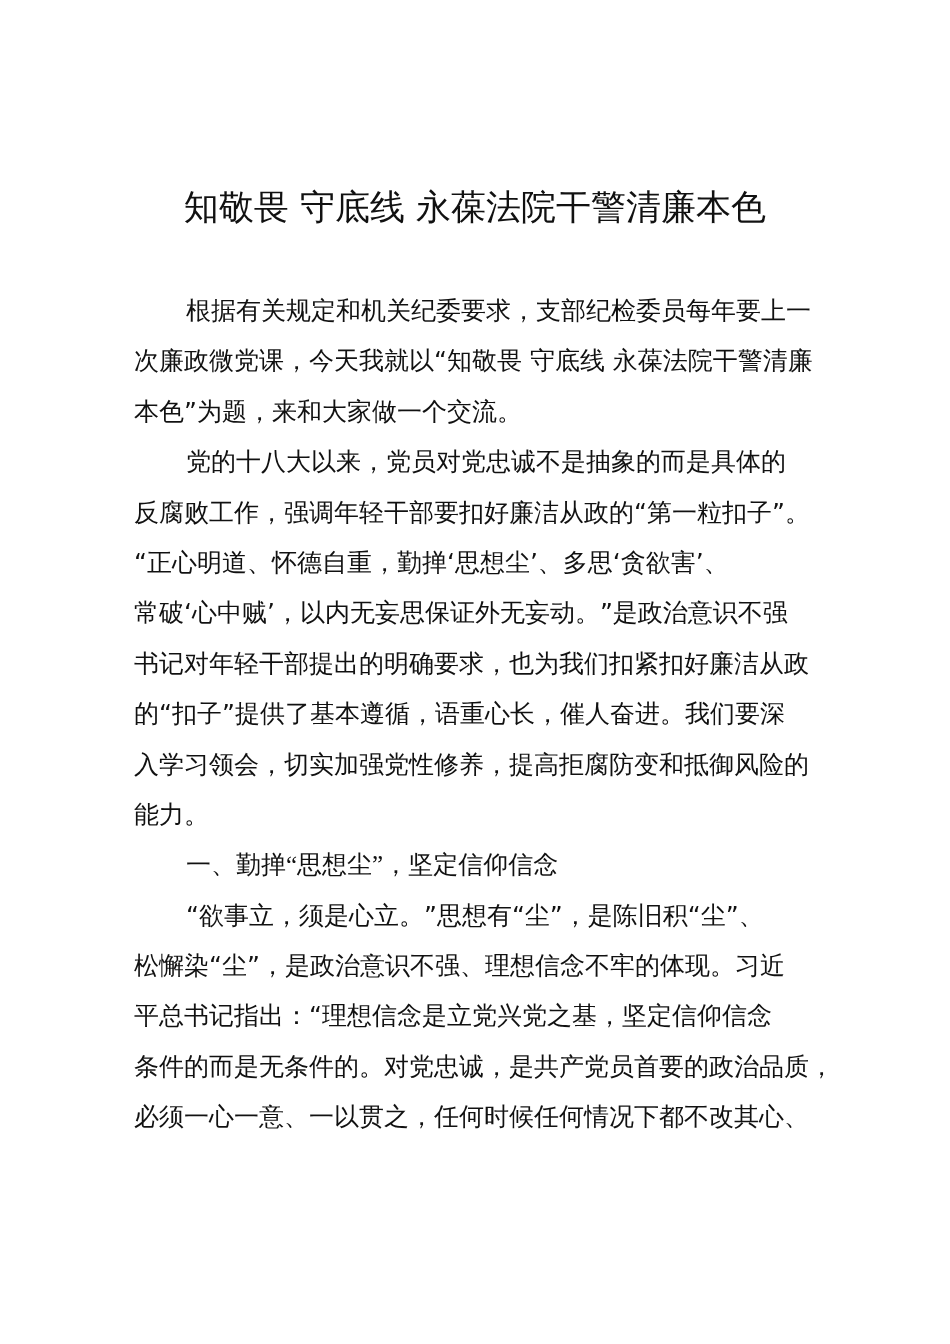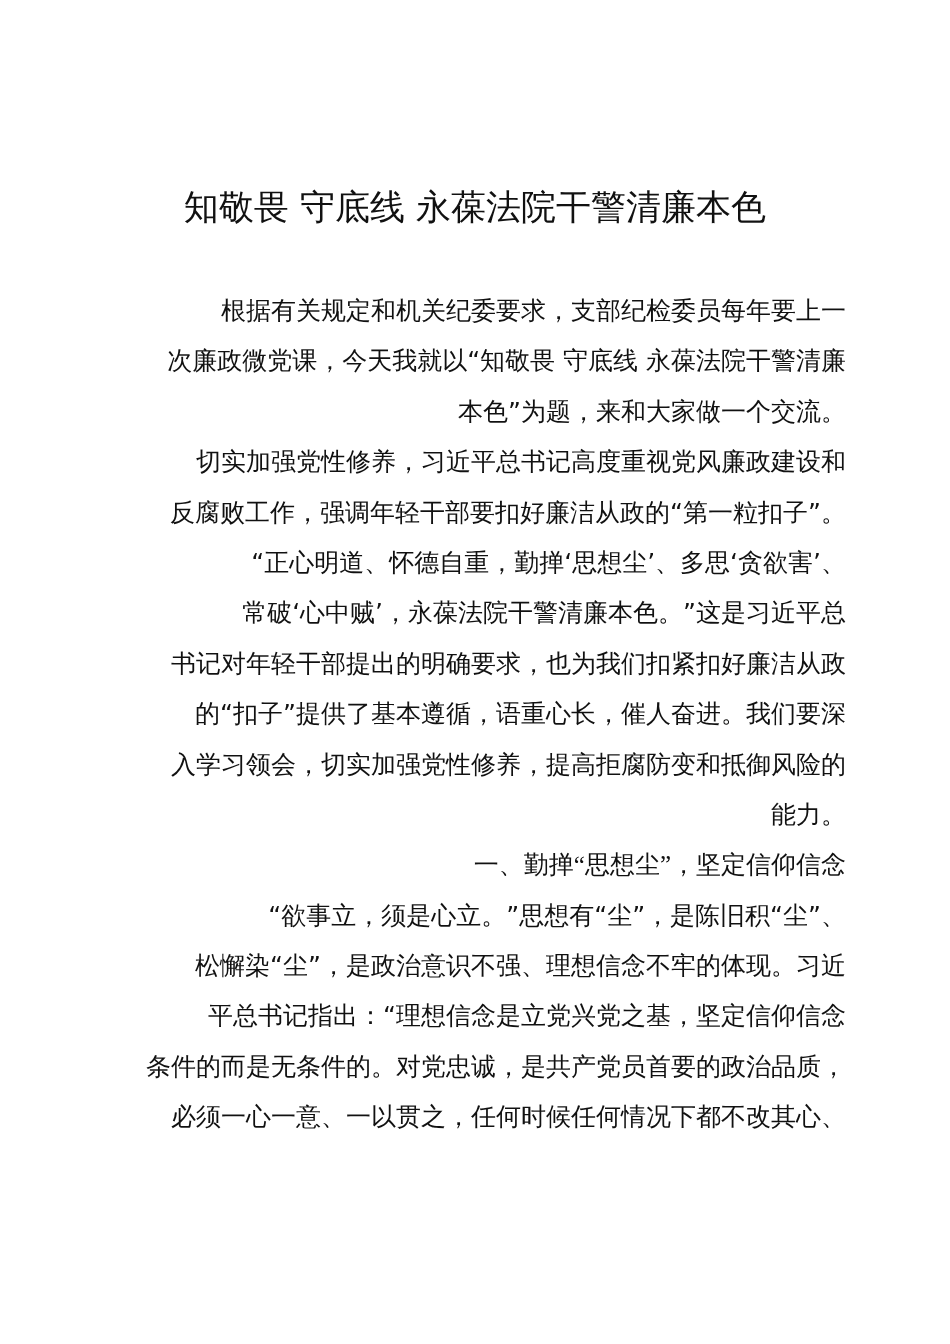--- a/index.html
+++ b/index.html
@@ -30,24 +30,23 @@
       width: 950px;
       text-align: center;
       font-size: 35px;
       line-height: 48px;
       letter-spacing: 0px;
       white-space: nowrap;
       color: #111;
     }
     .body-text {
       position: absolute;
-      left: 126px;
+      left: 134px;
       top: 286px;
       width: 720px;
-      text-align: right;
     }
     .line {
       display: block;
       height: 50.4px;
       line-height: 50.4px;
       font-size: 25px;
       white-space: nowrap;
       color: #111;
     }
     .line.indent {
@@ -61,24 +60,24 @@
 </head>
 <body>
 
 <div class="page">
   <div class="title">知敬畏 守底线 永葆法院干警清廉本色</div>
 
   <div class="body-text">
     <span class="line indent">根据有关规定和机关纪委要求，支部纪检委员每年要上一</span>
     <span class="line">次廉政微党课，今天我就以“知敬畏 守底线 永葆法院干警清廉</span>
     <span class="line">本色”为题，来和大家做一个交流。</span>
-    <span class="line indent">切实加强党性修养，习近平总书记高度重视党风廉政建设和</span>
+    <span class="line indent">党的十八大以来，党员对党忠诚不是抽象的而是具体的</span>
     <span class="line">反腐败工作，强调年轻干部要扣好廉洁从政的“第一粒扣子”。</span>
     <span class="line">“正心明道、怀德自重，勤掸‘思想尘’、多思‘贪欲害’、</span>
-    <span class="line">常破‘心中贼’，永葆法院干警清廉本色。”这是习近平总</span>
+    <span class="line">常破‘心中贼’，以内无妄思保证外无妄动。”是政治意识不强</span>
     <span class="line">书记对年轻干部提出的明确要求，也为我们扣紧扣好廉洁从政</span>
     <span class="line">的“扣子”提供了基本遵循，语重心长，催人奋进。我们要深</span>
     <span class="line">入学习领会，切实加强党性修养，提高拒腐防变和抵御风险的</span>
     <span class="line">能力。</span>
     <span class="line heading">一、勤掸“思想尘”，坚定信仰信念</span>
     <span class="line indent">“欲事立，须是心立。”思想有“尘”，是陈旧积“尘”、</span>
     <span class="line">松懈染“尘”，是政治意识不强、理想信念不牢的体现。习近</span>
     <span class="line">平总书记指出：“理想信念是立党兴党之基，坚定信仰信念</span>
     <span class="line">条件的而是无条件的。对党忠诚，是共产党员首要的政治品质，</span>
     <span class="line">必须一心一意、一以贯之，任何时候任何情况下都不改其心、</span>

